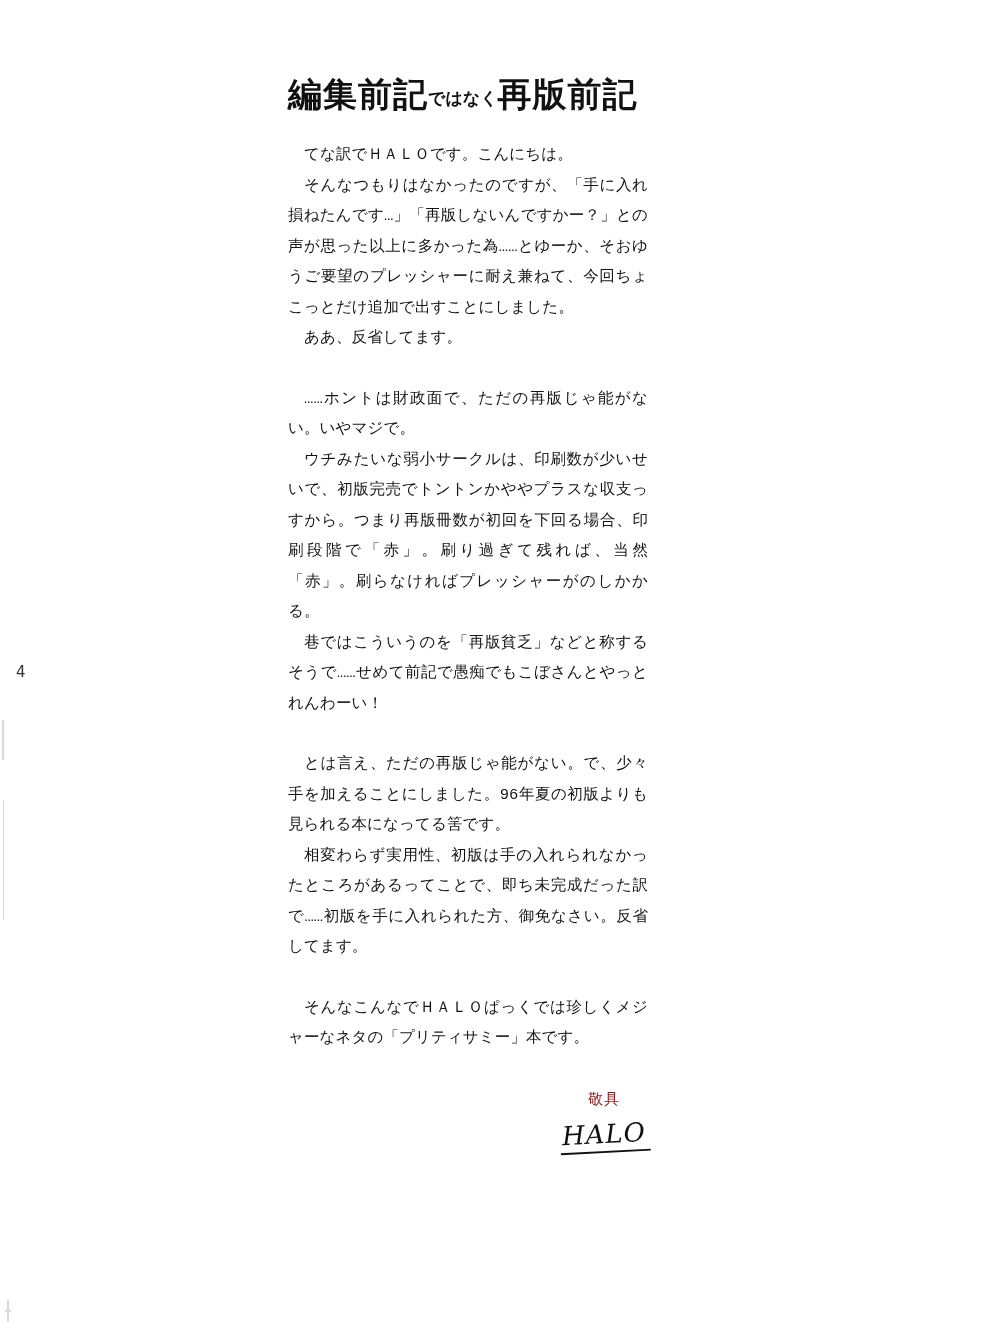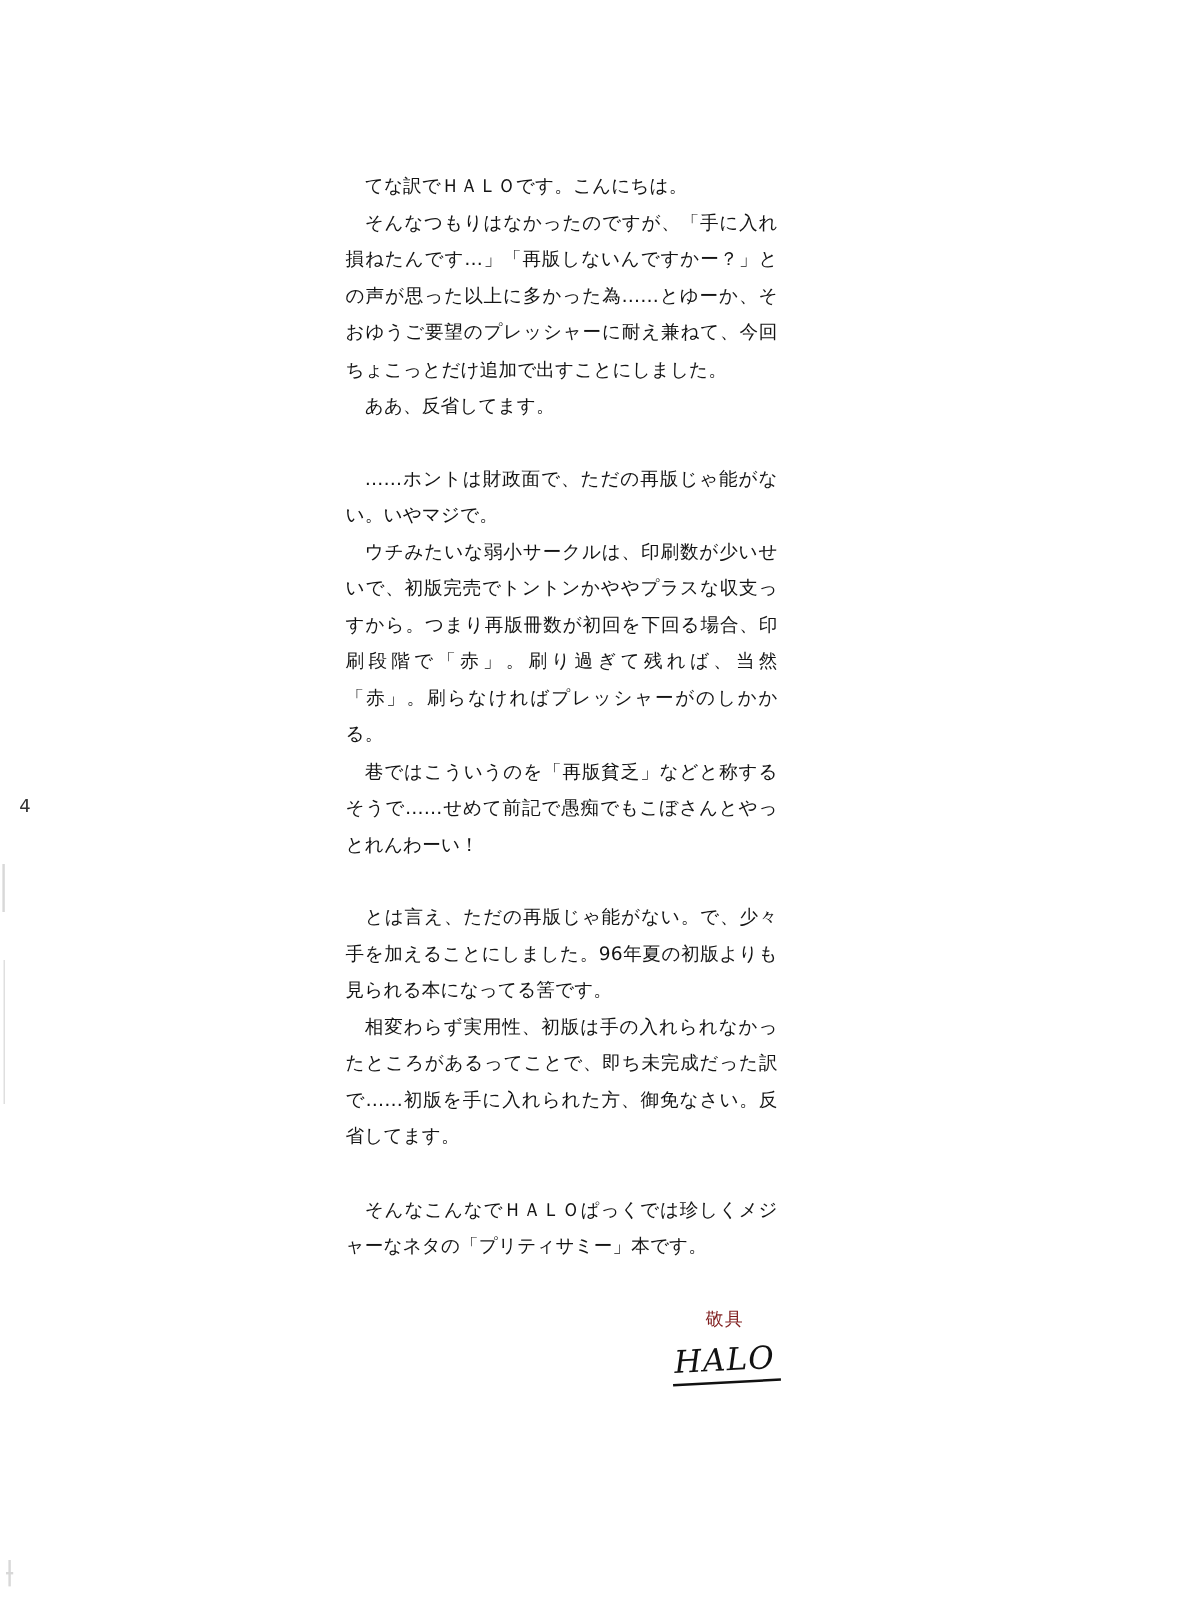--- a/index.html
+++ b/index.html
@@ -64,20 +64,21 @@
   .body {
     position: absolute;
     left: 288px;
     top: 140px;
     width: 360px;
     font-size: 15.5px;
     line-height: 30.5px;
     letter-spacing: 0.1px;
     text-align: justify;
     color: #141414;
+    font-family: Liberation Mono, monospace;
   }
   .para {
     margin: 0 0 0 0;
     text-indent: 16px;
   }
   .gap { height: 30px; }
   .para .bold { font-weight: bold; }
   .tiny {
     font-size: 9.5px;
     letter-spacing: 0;
@@ -114,20 +115,23 @@
 
 <div class="page">
 
   <div class="scan-mark m1"></div>
   <div class="scan-mark m2"></div>
   <div class="scan-mark m3"></div>
   <div class="scan-mark m4"></div>
 
   <div class="page-number">4</div>
 
+  <div class="title">
+    <span class="big">編集前記</span><span class="small">ではなく</span><span class="big2">再版前記</span>
+  </div>
 
   <div class="body">
     <p class="para">てな訳でＨＡＬＯです。こんにちは。</p>
     <p class="para">そんなつもりはなかったのですが、「手に入れ損ねたんです…」「再版しないんですかー？」との声が思った以上に多かった為……とゆーか、そおゆうご要望のプレッシャーに耐え兼ねて、今回ちょこっとだけ追加で出すことにしました。</p>
     <p class="para">ああ、反省してます。</p>
     <div class="gap"></div>
     <p class="para">……ホントは財政面で、ただの再版じゃ能がない。いやマジで。</p>
     <p class="para">ウチみたいな弱小サークルは、印刷数が少いせいで、初版完売でトントンかややプラスな収支っすから。つまり再版冊数が初回を下回る場合、印刷段階で「赤」。刷り過ぎて残れば、当然「赤」。刷らなければプレッシャーがのしかかる。</p>
     <p class="para">巷ではこういうのを「再版貧乏」などと称するそうで……せめて前記で愚痴でもこぼさんとやっとれんわーい！</p>
     <div class="gap"></div>

